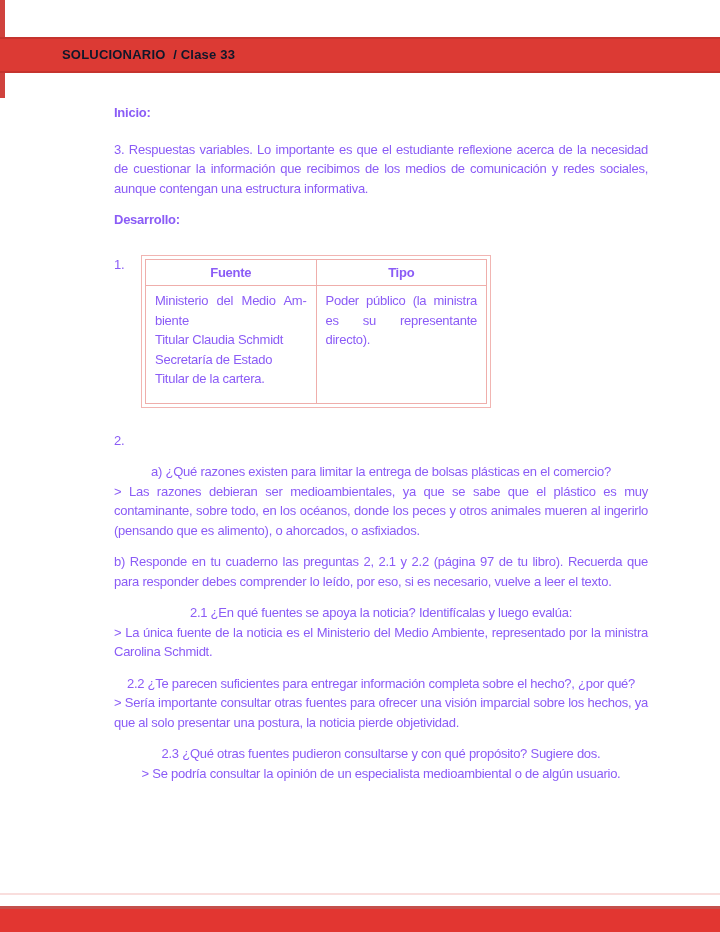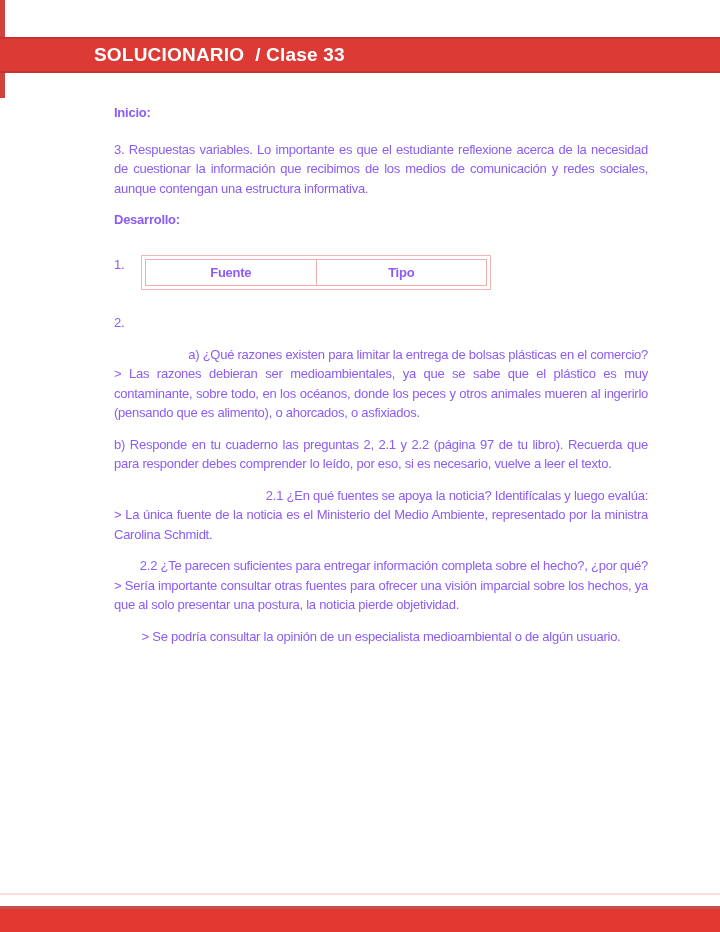--- a/index.html
+++ b/index.html
@@ -9,21 +9,21 @@
   }
   
   .left-accent{
     position:absolute;left:0;top:0;width:5px;height:98px;background:#d0423d;
   }
   .top-band{
     position:absolute;left:0;top:37px;width:720px;height:36px;box-sizing:border-box;
     background:#dc3a34;border-top:2px solid #c5332e;border-bottom:2px solid #c5332e;
   }
   .top-band .title{
-    color:#ffffff;font-weight:bold;font-size:19px;line-height:32px;padding-left:94px;
+    color:#0f172a;font-weight:bold;font-size:13px;line-height:32px;padding-left:62px;
     letter-spacing:0.2px;white-space:pre;
   }
   
   .bottom-hairline{
     position:absolute;left:0;top:893px;width:720px;height:2px;background:#f9dedd;
   }
   .bottom-band{
     position:absolute;left:0;top:906px;width:720px;height:26px;box-sizing:border-box;
     background:#e23631;border-top:3px solid #c4504c;
   }
@@ -44,21 +44,21 @@
     border:1px solid #f1b5b2;padding:3px;width:350px;box-sizing:border-box;background:#ffffff;
   }
   table.src-table{width:100%;border-collapse:collapse;table-layout:fixed;}
   table.src-table th,table.src-table td{
     border:1px solid #efaeab;font-size:13px;line-height:19.5px;letter-spacing:-0.25px;
   }
   table.src-table th{font-weight:bold;text-align:center;padding:3px 6px;}
   table.src-table td{vertical-align:top;text-align:justify;padding:5px 9px 14px 9px;}
   .line-stretch{text-align:justify;text-align-last:justify;}
   
-  .qa .question{text-align:right;}
+  .qa .question{text-align:center;}
   .qa .answer{text-align:justify;}
   .qa .answer.single{text-align:center;}
 </style>
 </head>
 <body>
 
 <div class="left-accent"></div>
 
 <div class="top-band">
   <div class="title">SOLUCIONARIO  / Clase 33</div>
@@ -74,20 +74,30 @@
 
   <div class="item-row">
     <div class="item-num">1.</div>
     <div class="tbl-outer">
       <table class="src-table">
         <tbody>
             <tr>
           <th>Fuente</th>
           <th>Tipo</th>
         </tr>
+        <tr>
+          <td>
+            <div class="line-stretch">Ministerio del Medio Am-</div>
+            <div>biente</div>
+            <div>Titular Claudia Schmidt</div>
+            <div>Secretaría de Estado</div>
+            <div>Titular de la cartera.</div>
+          </td>
+          <td>Poder público (la ministra es su representante directo).</td>
+        </tr>
       </tbody>
         </table>
     </div>
   </div>
 
   <div class="blk">2.</div>
 
   <div class="blk qa">
     <div class="question">a) ¿Qué razones existen para limitar la entrega de bolsas plásticas en el comercio?</div>
     <div class="answer">&gt; Las razones debieran ser medioambientales, ya que se sabe que el plástico es muy contaminante, sobre todo, en los océanos, donde los peces y otros animales mueren al ingerirlo (pensando que es alimento), o ahorcados, o asfixiados.</div>
@@ -99,19 +109,20 @@
     <div class="question">2.1 ¿En qué fuentes se apoya la noticia? Identifícalas y luego evalúa:</div>
     <div class="answer">&gt; La única fuente de la noticia es el Ministerio del Medio Ambiente, representado por la ministra Carolina Schmidt.</div>
   </div>
 
   <div class="blk qa">
     <div class="question">2.2 ¿Te parecen suficientes para entregar información completa sobre el hecho?, ¿por qué?</div>
     <div class="answer">&gt; Sería importante consultar otras fuentes para ofrecer una visión imparcial sobre los hechos, ya que al solo presentar una postura, la noticia pierde objetividad.</div>
   </div>
 
   <div class="blk qa">
+    <div class="question">2.3  ¿Qué otras fuentes pudieron consultarse y con qué propósito? Sugiere dos.</div>
     <div class="answer single">&gt; Se podría consultar la opinión de un especialista medioambiental o de algún usuario.</div>
   </div>
 
 </div>
 
 <div class="bottom-hairline"></div>
 <div class="bottom-band"></div>
 
 </body></html>

